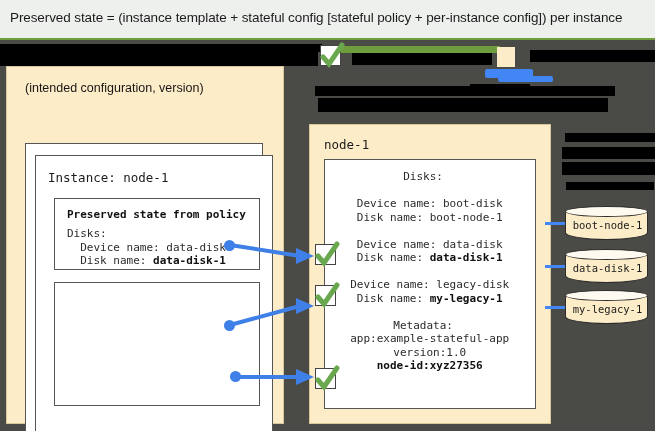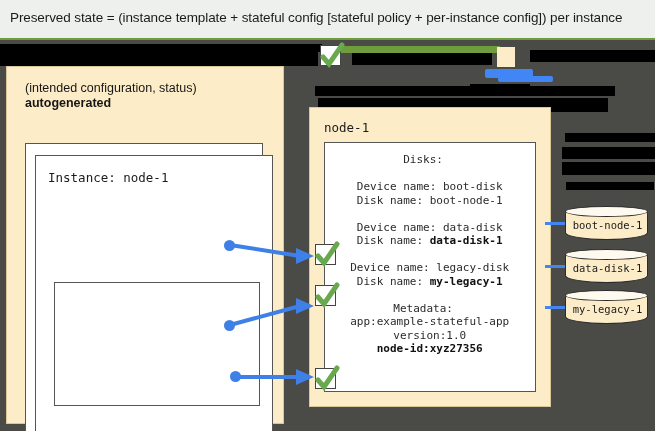--- a/index.html
+++ b/index.html
@@ -71,21 +71,21 @@
     color:#111;white-space:nowrap;
   }
   .sb-body{
     position:absolute;left:12px;top:28px;font-size:11px;line-height:13.5px;
     color:#2b2b2b;white-space:pre;
   }
   .sb-body b{color:#111;}
 
   
   .right-panel{
-    position:absolute;left:309px;top:107px;width:242px;height:300px;
+    position:absolute;left:309px;top:124px;width:242px;height:300px;
     background:#fdecc8;border:1px solid #d9c79a;box-sizing:border-box;
   }
   .rp-title{
     position:absolute;left:14px;top:12px;font-size:12.5px;color:#1b1b1b;
   }
   .rp-white{
     position:absolute;left:14px;top:34px;width:212px;height:250px;
     background:#fff;border:1px solid #555;box-sizing:border-box;
   }
   .rp-body{
@@ -153,29 +153,34 @@
   <div class="redact" style="left:566px;top:182px;width:88px;height:8px;"></div>
 
   <div class="chk" style="left:320px;top:45px;">
     <svg width="26" height="28" viewBox="0 0 26 28">
       <path d="M4 15 L10 22 L23 3" stroke="#6aa84f" stroke-width="5" fill="none" stroke-linecap="round"></path>
     </svg>
   </div>
 
   <div class="left-panel">
     <div class="panel-head">
-      <div>(intended configuration, status)</div>
-      <div class="b">autogenerated</div>
+      <div>(intended configuration, version)</div>
     </div>
 
     <div class="card-back"></div>
 
     <div class="card-front">
       <div class="inst-title mono">Instance: node-1</div>
 
+      <div class="subbox sb1">
+        <div class="sb-title mono">Preserved state from policy</div>
+        <div class="sb-body mono"><span>Disks:
+  Device name: data-disk
+  Disk name: </span><b>data-disk-1</b></div>
+      </div>
 
       <div class="subbox sb2">
       </div>
     </div>
   </div>
 
   <div class="right-panel">
     <div class="rp-title mono">node-1</div>
     <div class="rp-white">
       <div class="rp-body mono"><span>Disks:</span>

